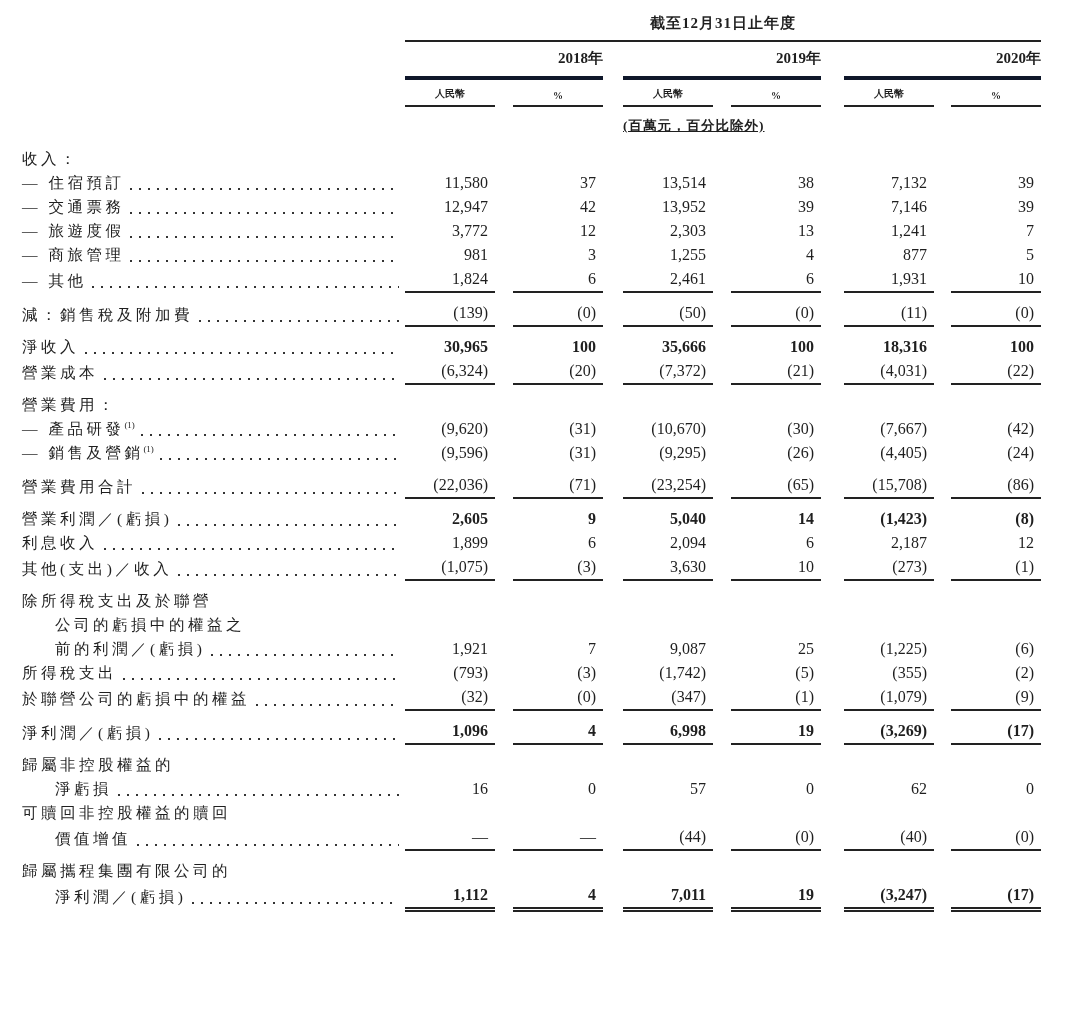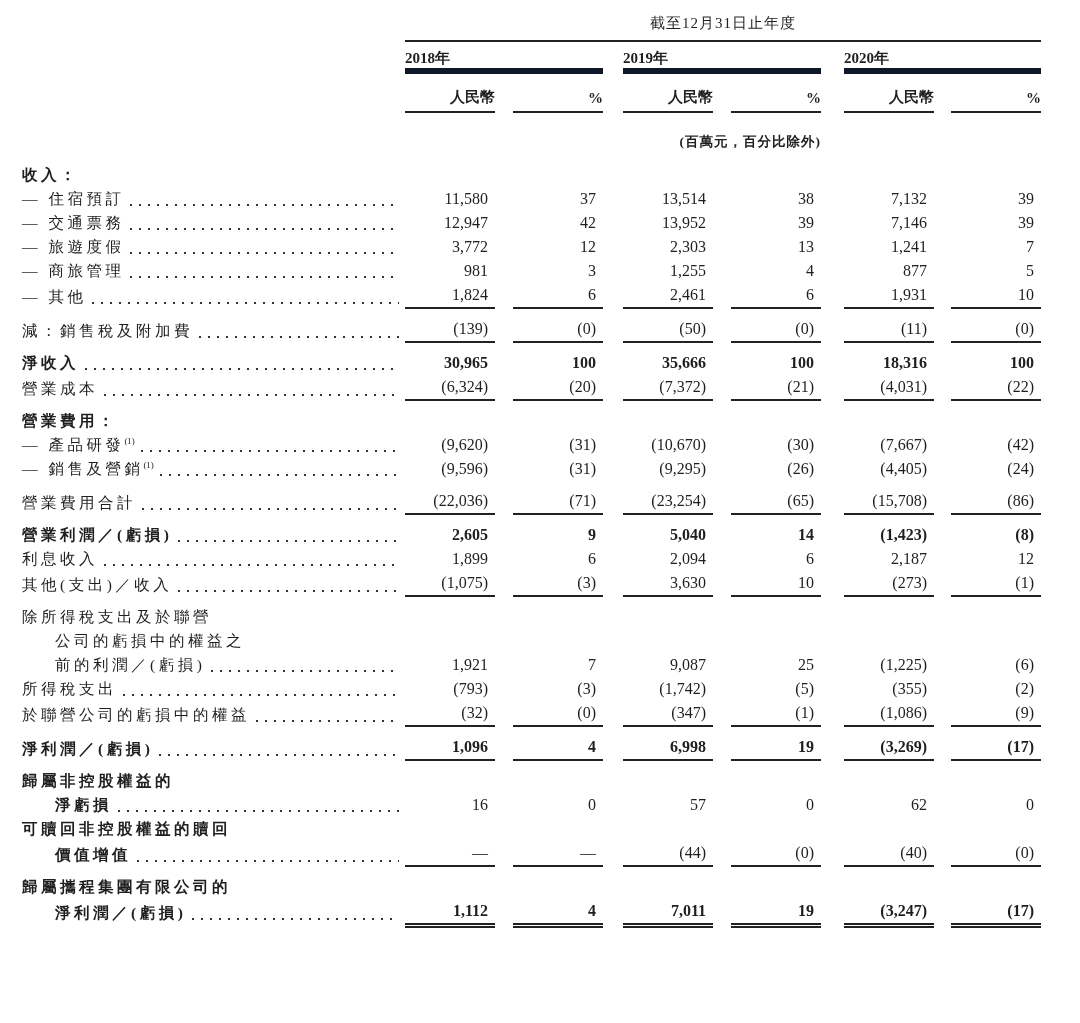--- a/index.html
+++ b/index.html
@@ -8,34 +8,34 @@
     font-family:"Liberation Serif","DejaVu Serif",serif;
     color:#1f1f1f;
     overflow:hidden;
   }
   .page { padding:14px 0 0 22px; }
 
   table { border-collapse:separate; border-spacing:0; table-layout:fixed; }
   td { padding:0; vertical-align:bottom; }
 
   
-  .title   { text-align:center; font-weight:normal; font-size:15px; letter-spacing:1px; padding-bottom:7px;margin-top:36px; }
+  .title   { text-align:center; font-weight:bold; font-size:15px; letter-spacing:1px; padding-bottom:7px;margin-top:36px; }
   .toprule { border-top:2.5px solid #222; height:9px; }
-  .yr      { text-align:left; font-weight:bold; font-size:15px; border-bottom:6px solid #0f172a; padding-bottom:0; }
-  .ch      { text-align:right; font-weight:bold; font-size:15px; padding:14px 0 4px 0; border-bottom:2px solid #222; }
-  .note    { text-align:right; font-weight:bold; font-size:13.5px; padding-top:20px; letter-spacing:1px; white-space:nowrap; }
+  .yr      { text-align:right; font-weight:bold; font-size:15px; border-bottom:4px solid #0f172a; padding-bottom:8px; }
+  .ch      { text-align:center; font-weight:bold; font-size:10px; padding:7px 0 4px 0; border-bottom:2px solid #222; }
+  .note    { text-align:left; font-weight:bold; font-size:13.5px; padding-top:10px; letter-spacing:1px; white-space:nowrap;text-decoration:underline; }
 
   
   tbody tr.r td { line-height:24px; font-size:16px; }
   tbody tr.r:first-child td { padding-top:12px; }
   .lc .lab { display:flex; align-items:flex-end; padding-right:4px; }
   .lc .txt { white-space:nowrap; letter-spacing:3.5px; font-size:15.5px; }
   .lc .txt sup { font-size:9px; letter-spacing:0; vertical-align:super; line-height:0; }
   .lc.ind .txt { padding-left:33px; }
-  .b .txt  { font-weight:bold; }
+  .b .txt  { font-weight:normal; }
   .leader  { flex:1; align-self:flex-end; height:2px; margin:0 2px 5px 6px;
              background:repeating-linear-gradient(90deg,#333 0 2px,transparent 2px 9px); }
   .vc      { text-align:right; padding-right:7px; }
   tr.vb .vc{ font-weight:bold; }
   td.ru    { border-bottom:2px solid #222; }
   tr.dbl2 td.l2 { height:3px; border-bottom:2px solid #222; }
   tr.sp td { height:8px; line-height:8px; font-size:1px; }
 </style>
 </head>
 <body>
@@ -499,21 +499,21 @@
             </div>
           </td>
           <td class="vc ru">(32)</td>
           <td class=""></td>
           <td class="vc ru">(0)</td>
           <td class=""></td>
           <td class="vc ru">(347)</td>
           <td class=""></td>
           <td class="vc ru">(1)</td>
           <td class=""></td>
-          <td class="vc ru">(1,086)</td>
+          <td class="vc ru">(1,079)</td>
           <td class=""></td>
           <td class="vc ru">(9)</td>
         </tr>
         <tr class="sp">
           <td colspan="12"></td>
         </tr>
         <tr class="r vb">
           <td class="lc b">
             <div class="lab">
               <span class="txt">淨利潤／(虧損)</span>

